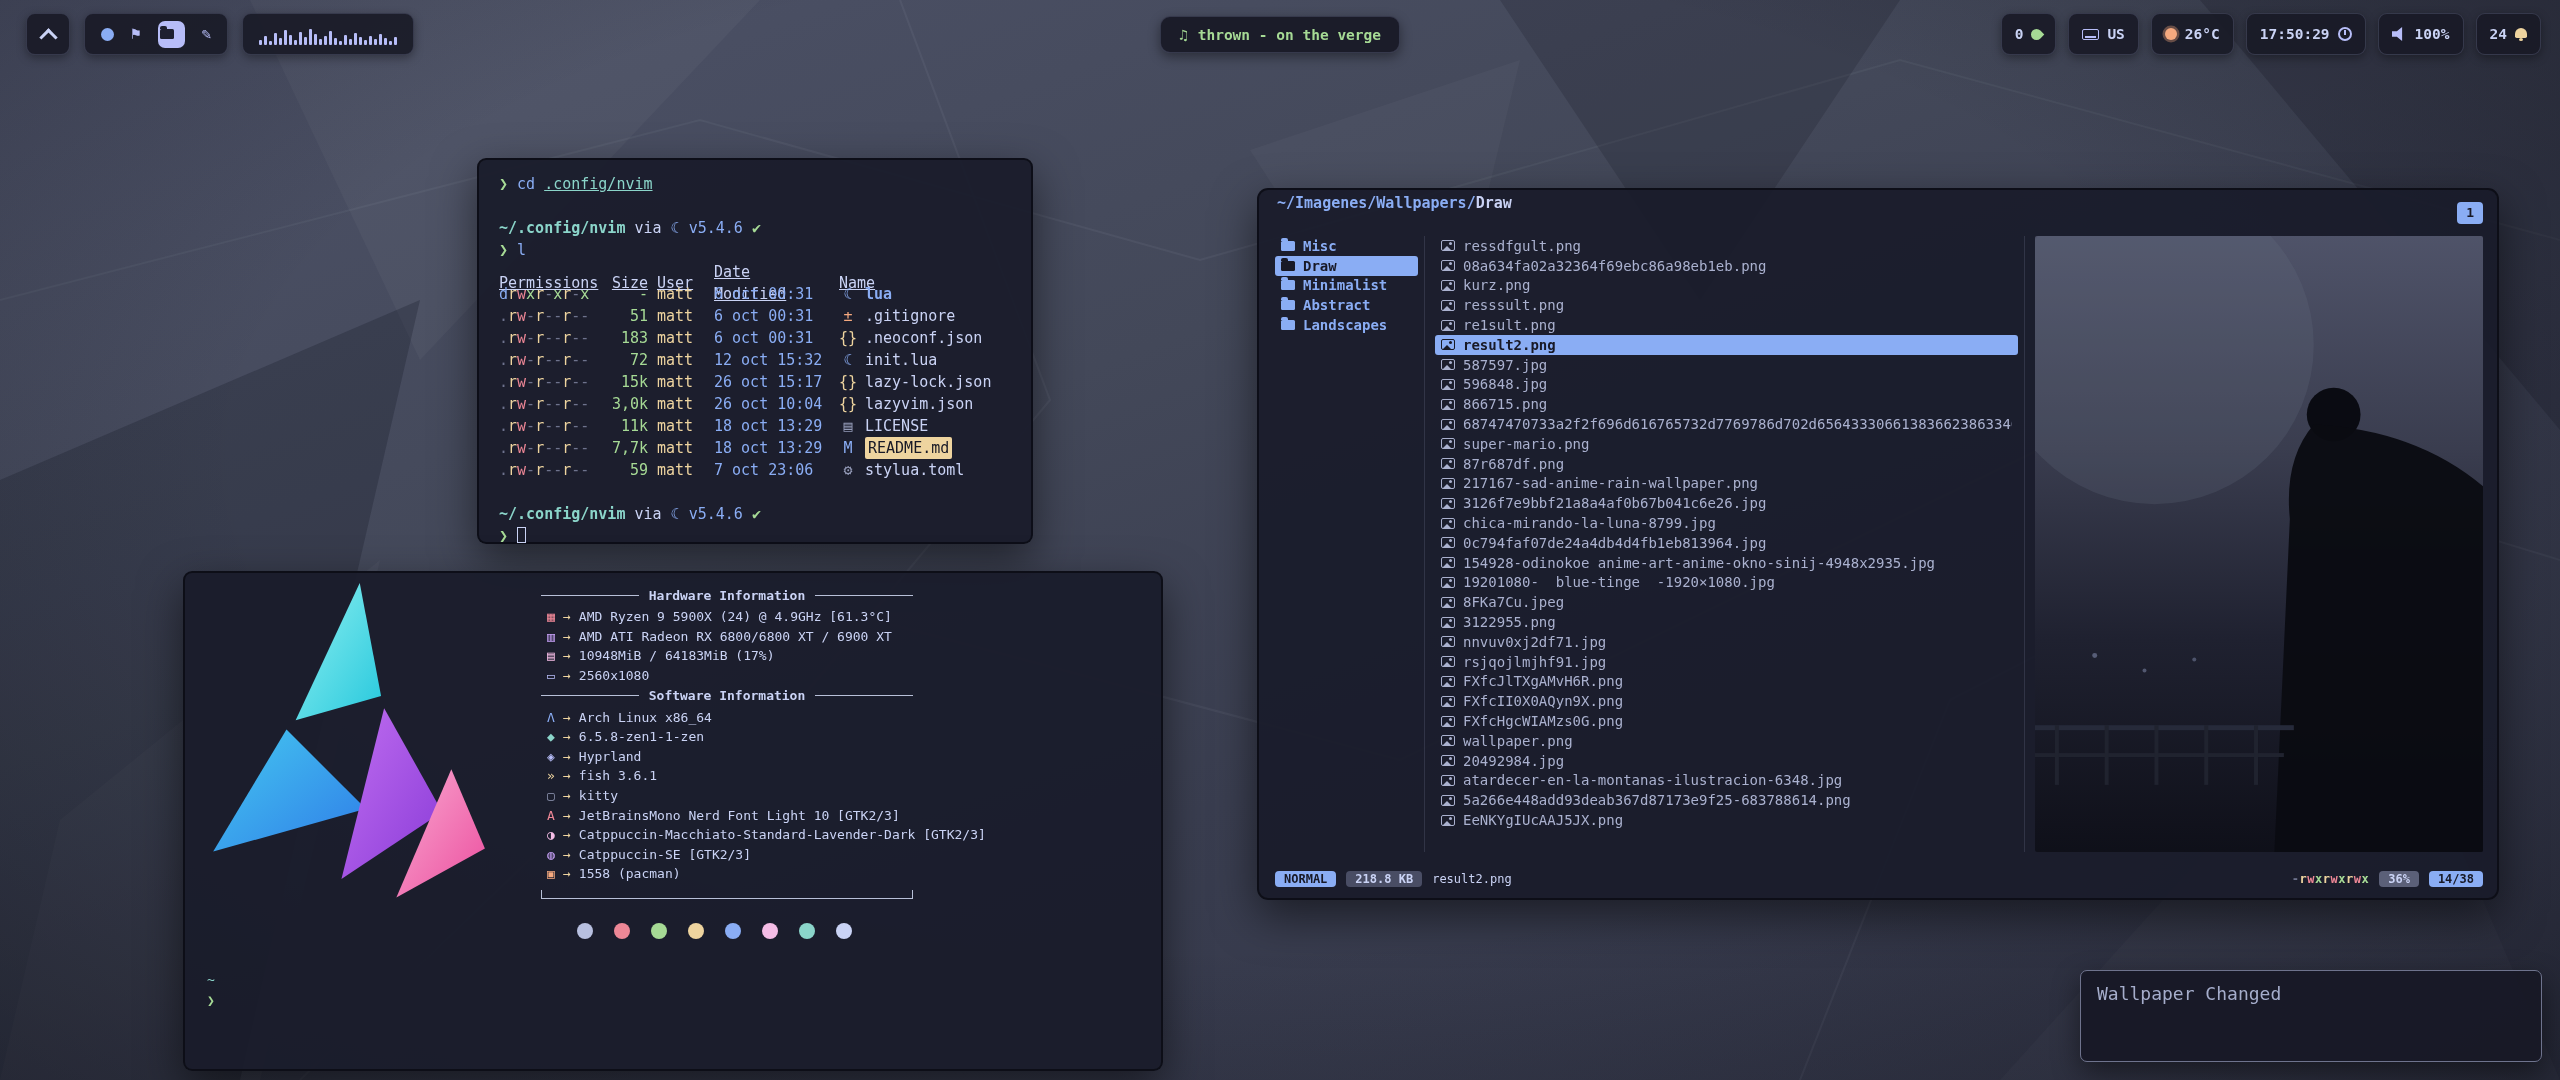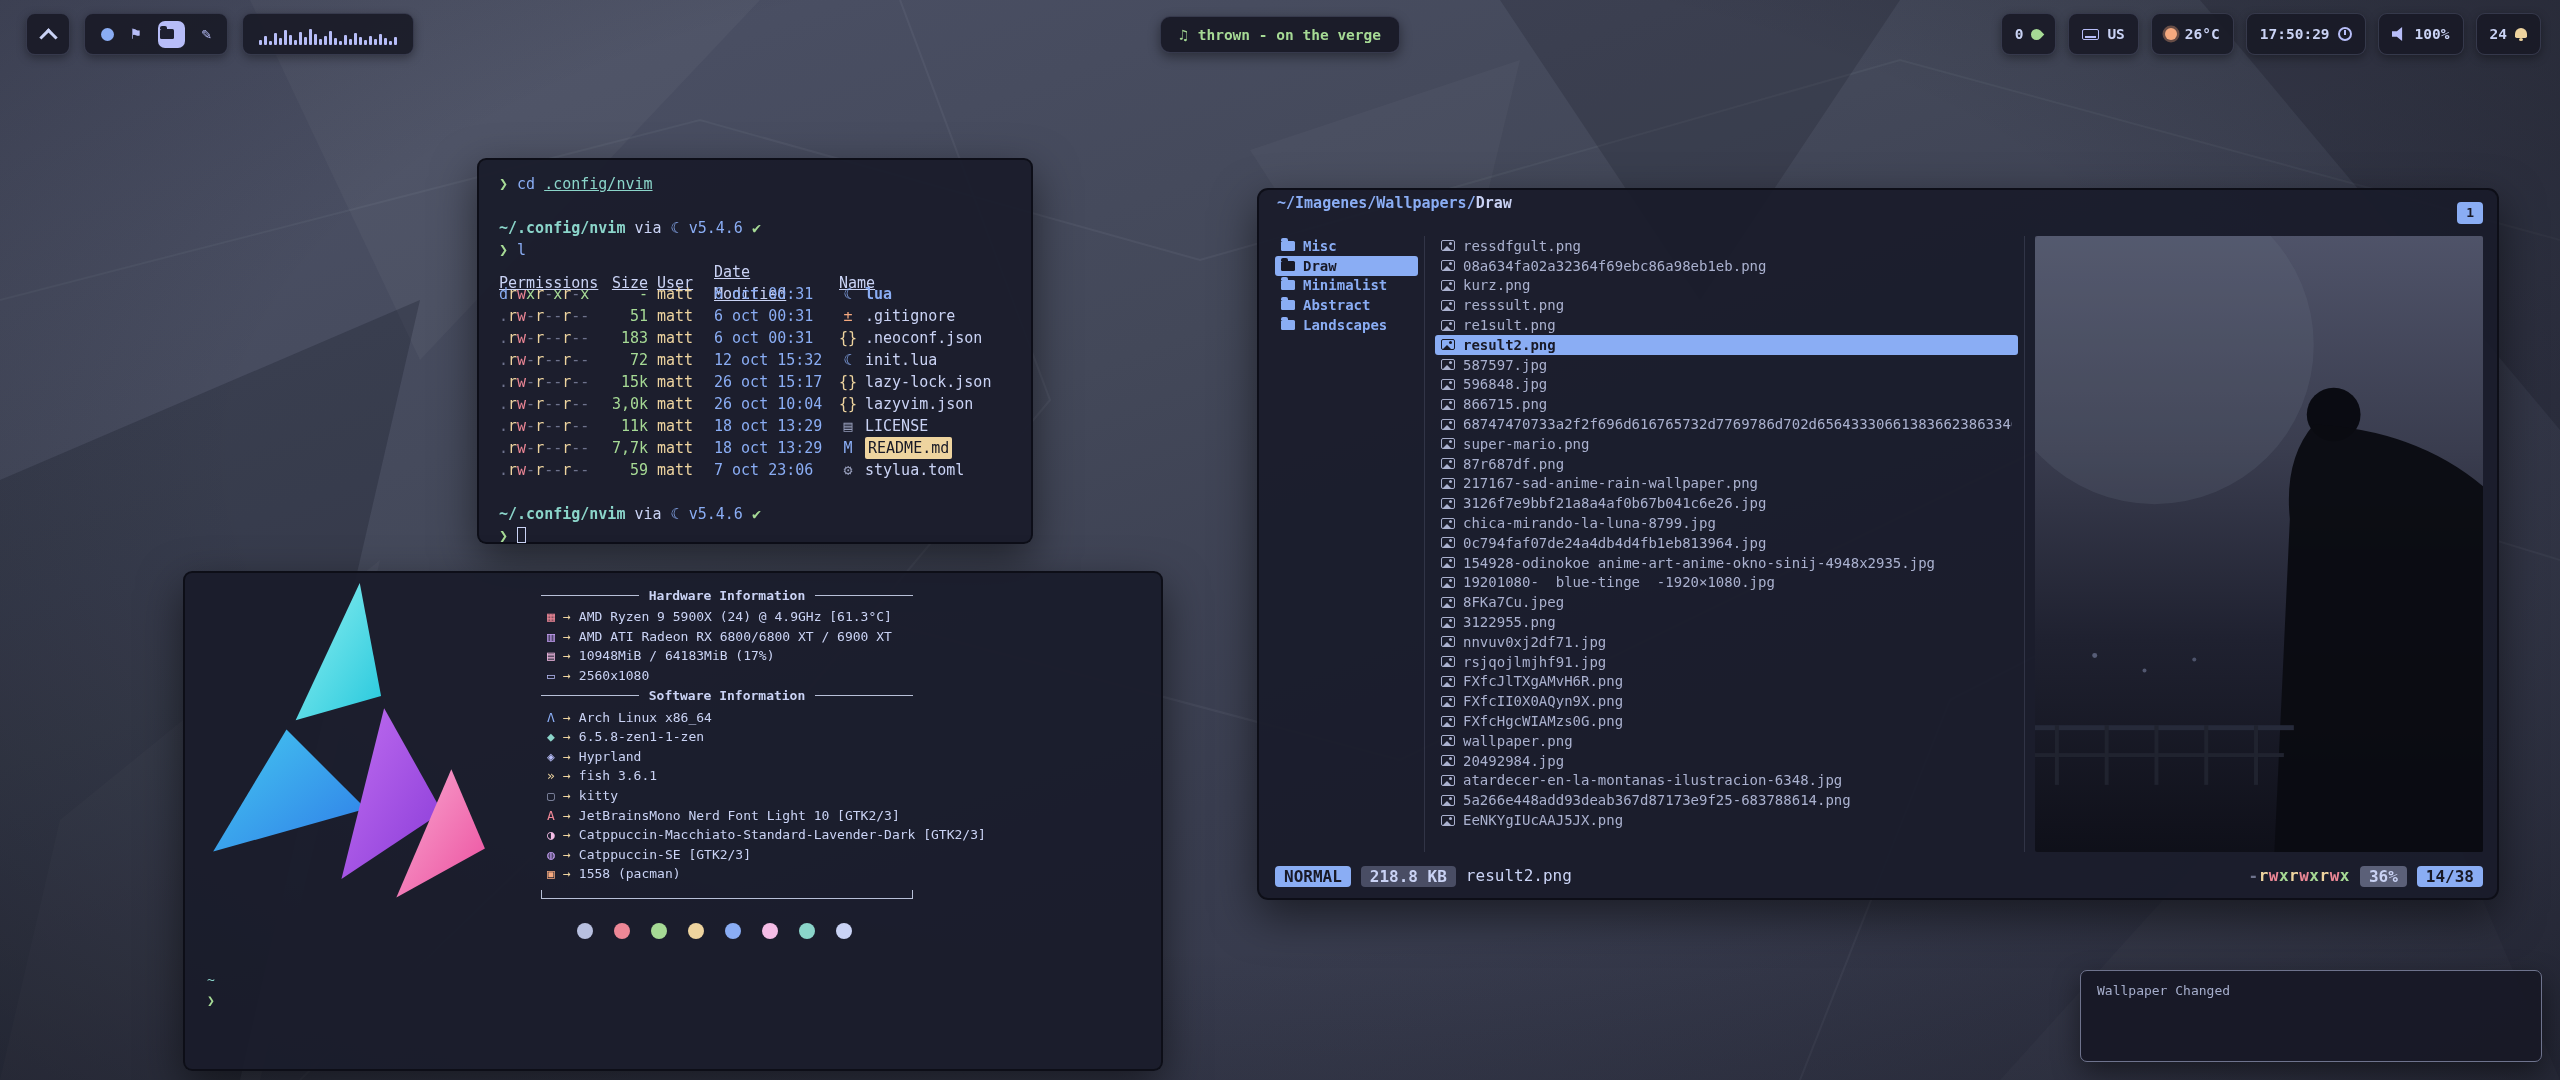--- a/index.html
+++ b/index.html
@@ -78,32 +78,32 @@
   .fm-row{height:19.8px;display:flex;align-items:center;white-space:nowrap;border-radius:3px;padding:0 6px;overflow:hidden}
   .fm-row.side{color:#8aadf4;font-weight:bold}
   .fm-row.file{color:#aab1cf}
   .fm-row.sel{background:#8aadf4;color:#181926;font-weight:bold}
   .dicon{display:inline-block;width:14px;height:10px;background:currentColor;border-radius:1.5px;position:relative;margin-right:8px;flex:none}
   .dicon::before{content:'';position:absolute;top:-3px;left:0;width:7px;height:3px;background:currentColor;border-radius:2px 2px 0 0}
   .ficon{display:inline-block;width:14px;height:11px;border:1px solid currentColor;border-radius:2px;position:relative;margin-right:8px;flex:none}
   .ficon::before{content:'';position:absolute;right:2px;top:1px;width:3px;height:3px;border-radius:50%;background:currentColor}
   .ficon::after{content:'';position:absolute;left:1px;bottom:0;border-left:4px solid transparent;border-right:4px solid transparent;border-bottom:4px solid currentColor}
   .fname{overflow:hidden;text-overflow:clip}
-  .fm-status{position:absolute;left:16px;right:14px;bottom:11px;display:flex;align-items:flex-start;gap:10px;font-size:16px}
+  .fm-status{position:absolute;left:16px;right:14px;bottom:11px;display:flex;align-items:center;gap:10px;font-size:12px}
   .spacer{flex:1}
   .badge{padding:1px 9px;border-radius:4px;font-weight:bold}
   .badge.mode{background:#8aadf4;color:#181926}
   .badge.fsize{background:#494d64;color:#cad3f5}
   .badge.pct{background:#5b6078;color:#cad3f5}
   .badge.pos{background:#8aadf4;color:#181926}
   .perms{letter-spacing:.5px;font-weight:bold}
   .pv-svg{width:100%;height:100%;display:block;border-radius:2px}
   
   .notif{position:absolute;left:2080px;top:970px;width:462px;height:92px;background:rgba(24,25,38,0.97);border:1px solid #6e738d;border-radius:7px;padding:12px 16px;box-shadow:0 10px 28px rgba(0,0,0,0.45)}
-  .notif-title{color:#a5adcb;font-size:13px;margin-bottom:7px}
+  .notif-title{color:#a5adcb;font-size:18px;margin-bottom:7px}
   .notif-body{color:#cad3f5;font-size:13.5px;line-height:19px;word-break:break-all}
 </style>
 </head>
 <body>
 
 <svg class="wall-svg" width="2560" height="1080" viewBox="0 0 2560 1080">
   <g opacity="0.05" stroke="#dfe4f5" fill="none" stroke-width="2">
     <path d="M0,300 L700,120 L1200,260 L1900,60 L2560,240"></path>
     <path d="M300,1080 L800,600 L1400,760 L2100,420 L2560,560"></path>
     <path d="M900,0 L1050,400 L800,700"></path>

